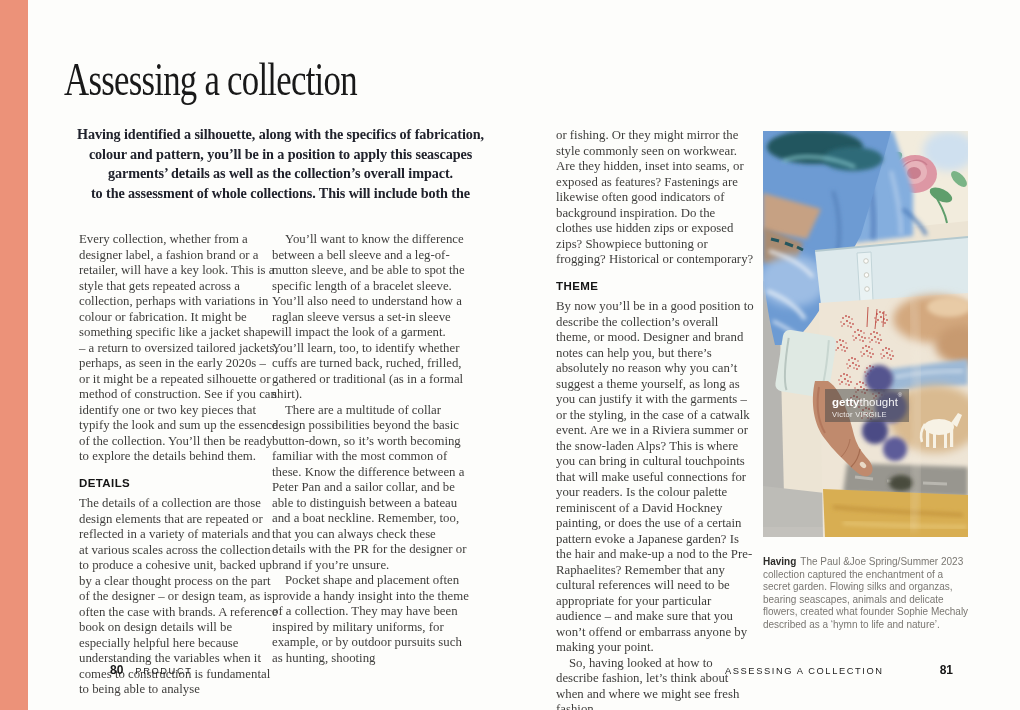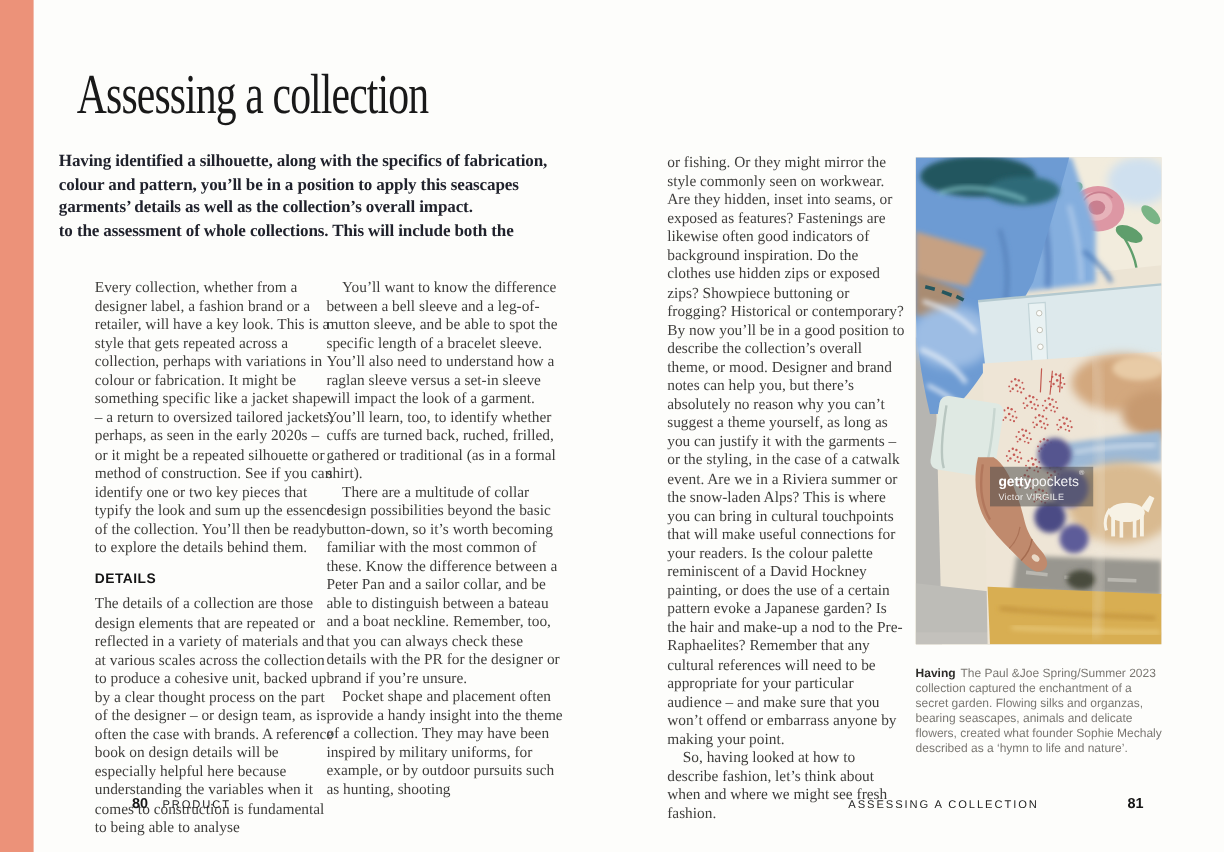--- a/index.html
+++ b/index.html
@@ -11,23 +11,23 @@
   .accent-strip{
     position:absolute;left:0;top:0;width:28px;height:710px;background:#EC9279;
   }
   .page-title{
     position:absolute;left:64px;top:56px;margin:0;
     font-family:"Liberation Serif", serif;font-weight:500;color:#191919;
     font-size:47px;line-height:1;letter-spacing:-1px;white-space:nowrap;
     transform:scaleX(0.74);transform-origin:left top;
   }
   .intro{
-    position:absolute;left:49px;top:125px;margin:0;
+    position:absolute;left:77px;top:125px;margin:0;
     font-family:"Liberation Serif", serif;font-weight:700;color:#20222c;
-    font-size:14.2px;line-height:19.5px;letter-spacing:-0.1px;
+    font-size:14.2px;line-height:19.5px;letter-spacing:-0.1px;text-align:center;
   }
   .intro div{white-space:nowrap;}
   .col{
     position:absolute;color:#3f3e3c;
     font-size:12.8px;line-height:15.5px;text-align:left;
   }
   .col p{margin:0;}
   .col p.indent{text-indent:13px;}
   #col1{left:79px;top:232px;width:199px;}
   #col2{left:272px;top:232px;width:199px;}
@@ -59,21 +59,21 @@
   .caption strong{color:#2d2c29;font-weight:700;margin-right:4px;}
   .footer-left{position:absolute;left:67px;top:660px;white-space:nowrap;}
   .footer-right{position:absolute;right:67px;top:660px;white-space:nowrap;text-align:right;}
   .pagenum{
     font-family:"Liberation Sans", sans-serif;font-weight:700;font-size:12px;color:#161616;padding-left:43px;
   }
   .runninghead{
     font-family:Liberation Sans, sans-serif;font-size:9.3px;letter-spacing:1.6px;color:#1d1d1d;
   }
   .footer-left .runninghead{margin-left:12px;}
-  .footer-right .pagenum{margin-left:31px;}
+  .footer-right .pagenum{margin-left:13px;}
 </style>
 </head>
 <body>
 
 <div class="accent-strip"></div>
 
 <h1 class="page-title">Assessing a collection</h1>
 
 <div class="intro">
   <div>Having identified a silhouette, along with the specifics of fabrication,</div>
@@ -89,20 +89,21 @@
 </div>
 
 <div class="col" id="col2">
   <p class="indent">You’ll want to know the difference between a bell sleeve and a leg-of-mutton sleeve, and be able to spot the specific length of a bracelet sleeve. You’ll also need to understand how a raglan sleeve versus a set-in sleeve will impact the look of a garment. You’ll learn, too, to identify whether cuffs are turned back, ruched, frilled, gathered or traditional (as in a formal shirt).</p>
   <p class="indent">There are a multitude of collar design possibilities beyond the basic button-down, so it’s worth becoming familiar with the most common of these. Know the difference between a Peter Pan and a sailor collar, and be able to distinguish between a bateau and a boat neckline. Remember, too, that you can always check these details with the PR for the designer or brand if you’re unsure.</p>
   <p class="indent">Pocket shape and placement often provide a handy insight into the theme of a collection. They may have been inspired by military uniforms, for example, or by outdoor pursuits such as hunting, shooting</p>
 </div>
 
 <div class="col" id="col3">
   <p>or fishing. Or they might mirror the style commonly seen on workwear. Are they hidden, inset into seams, or exposed as features? Fastenings are likewise often good indicators of background inspiration. Do the clothes use hidden zips or exposed zips? Showpiece buttoning or frogging? Historical or contemporary?</p>
+  <h2 class="sec-head">THEME</h2>
   <p>By now you’ll be in a good position to describe the collection’s overall theme, or mood. Designer and brand notes can help you, but there’s absolutely no reason why you can’t suggest a theme yourself, as long as you can justify it with the garments – or the styling, in the case of a catwalk event. Are we in a Riviera summer or the snow-laden Alps? This is where you can bring in cultural touchpoints that will make useful connections for your readers. Is the colour palette reminiscent of a David Hockney painting, or does the use of a certain pattern evoke a Japanese garden? Is the hair and make-up a nod to the Pre-Raphaelites? Remember that any cultural references will need to be appropriate for your particular audience – and make sure that you won’t offend or embarrass anyone by making your point.</p>
   <p class="indent">So, having looked at how to describe fashion, let’s think about when and where we might see fresh fashion.</p>
 </div>
 
 <div class="figure">
   <svg width="205" height="406" viewBox="0 0 205 406">
     <defs>
       <filter id="b2" x="-40%" y="-40%" width="180%" height="180%">
           <feGaussianBlur stdDeviation="2"></feGaussianBlur>
         </filter>
@@ -248,21 +249,21 @@
     <g>
       <path d="M52,250 C47,272 51,294 62,308 C70,319 80,328 88,336 C94,342 102,349 108,343 C112,338 108,331 103,326 C97,319 93,312 91,304 C89,296 87,288 83,278 C79,266 73,255 65,250 Z" fill="#c08a6d"></path>
       <path d="M88,336 C93,331 96,325 97,318" stroke="#9c6347" stroke-width="1.2" fill="none" opacity="0.8"></path>
       <path d="M78,326 C83,321 86,315 87,308" stroke="#9c6347" stroke-width="1" fill="none" opacity="0.6"></path>
       <path d="M56,256 C53,274 55,290 62,302" stroke="#a96b51" stroke-width="2" fill="none" opacity="0.6"></path>
       <ellipse cx="100" cy="334" rx="3.6" ry="2.5" fill="#e9d9c6" transform="rotate(42 100 334)"></ellipse>
     </g>
   </svg>
 
   <div class="credit">
-    <div><span class="b1">getty</span><span class="b2">pockets</span><span class="reg">®</span></div>
+    <div><span class="b1">getty</span><span class="b2">thought</span><span class="reg">®</span></div>
     <div class="credit-name">Victor VIRGILE</div>
   </div>
 </div>
 
 <p class="caption"><strong>Having</strong><span>The Paul &amp;Joe Spring/Summer 2023 collection captured the enchantment of a secret garden. Flowing silks and organzas, bearing seascapes, animals and delicate flowers, created what founder Sophie Mechaly described as a ‘hymn to life and nature’.</span></p>
 
 <div class="footer-left">
   <span class="pagenum">80</span><span class="runninghead">PRODUCT</span>
 </div>
 

